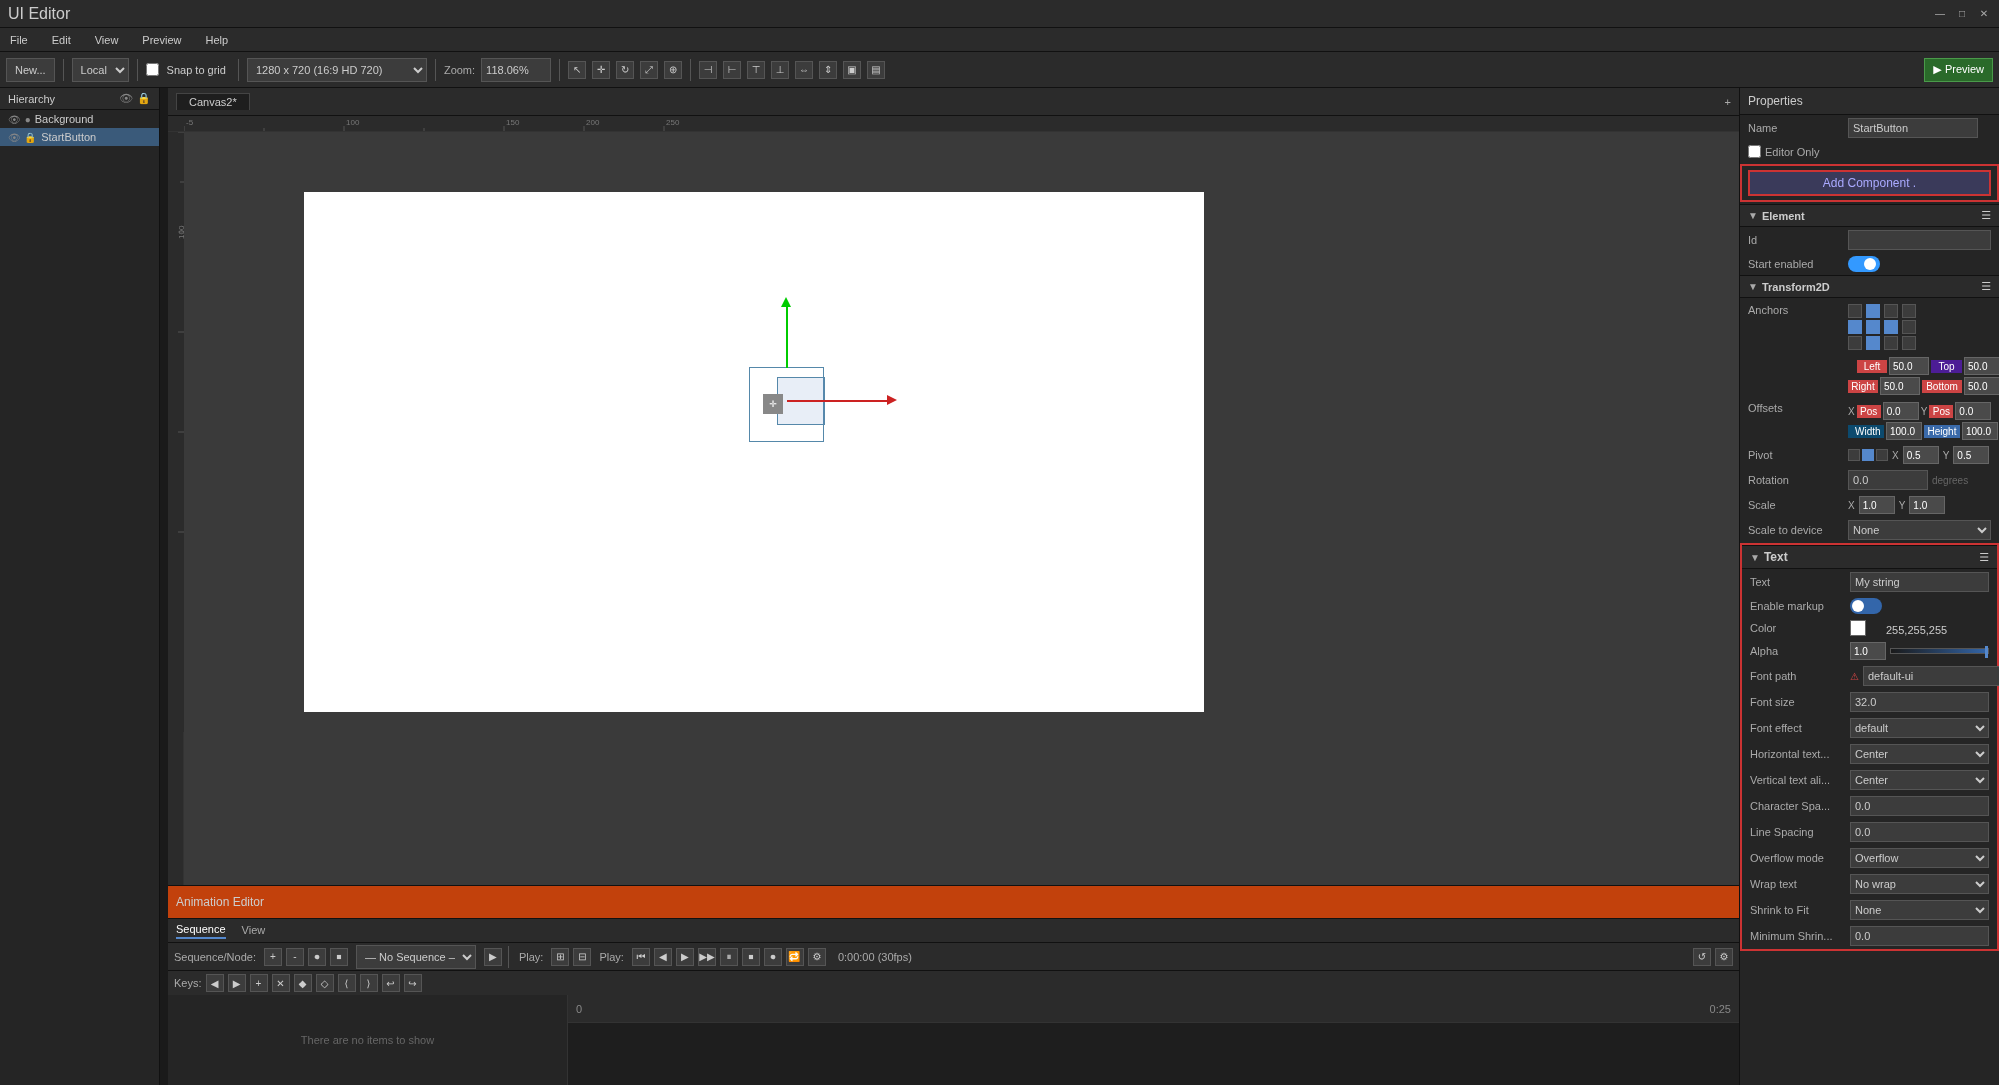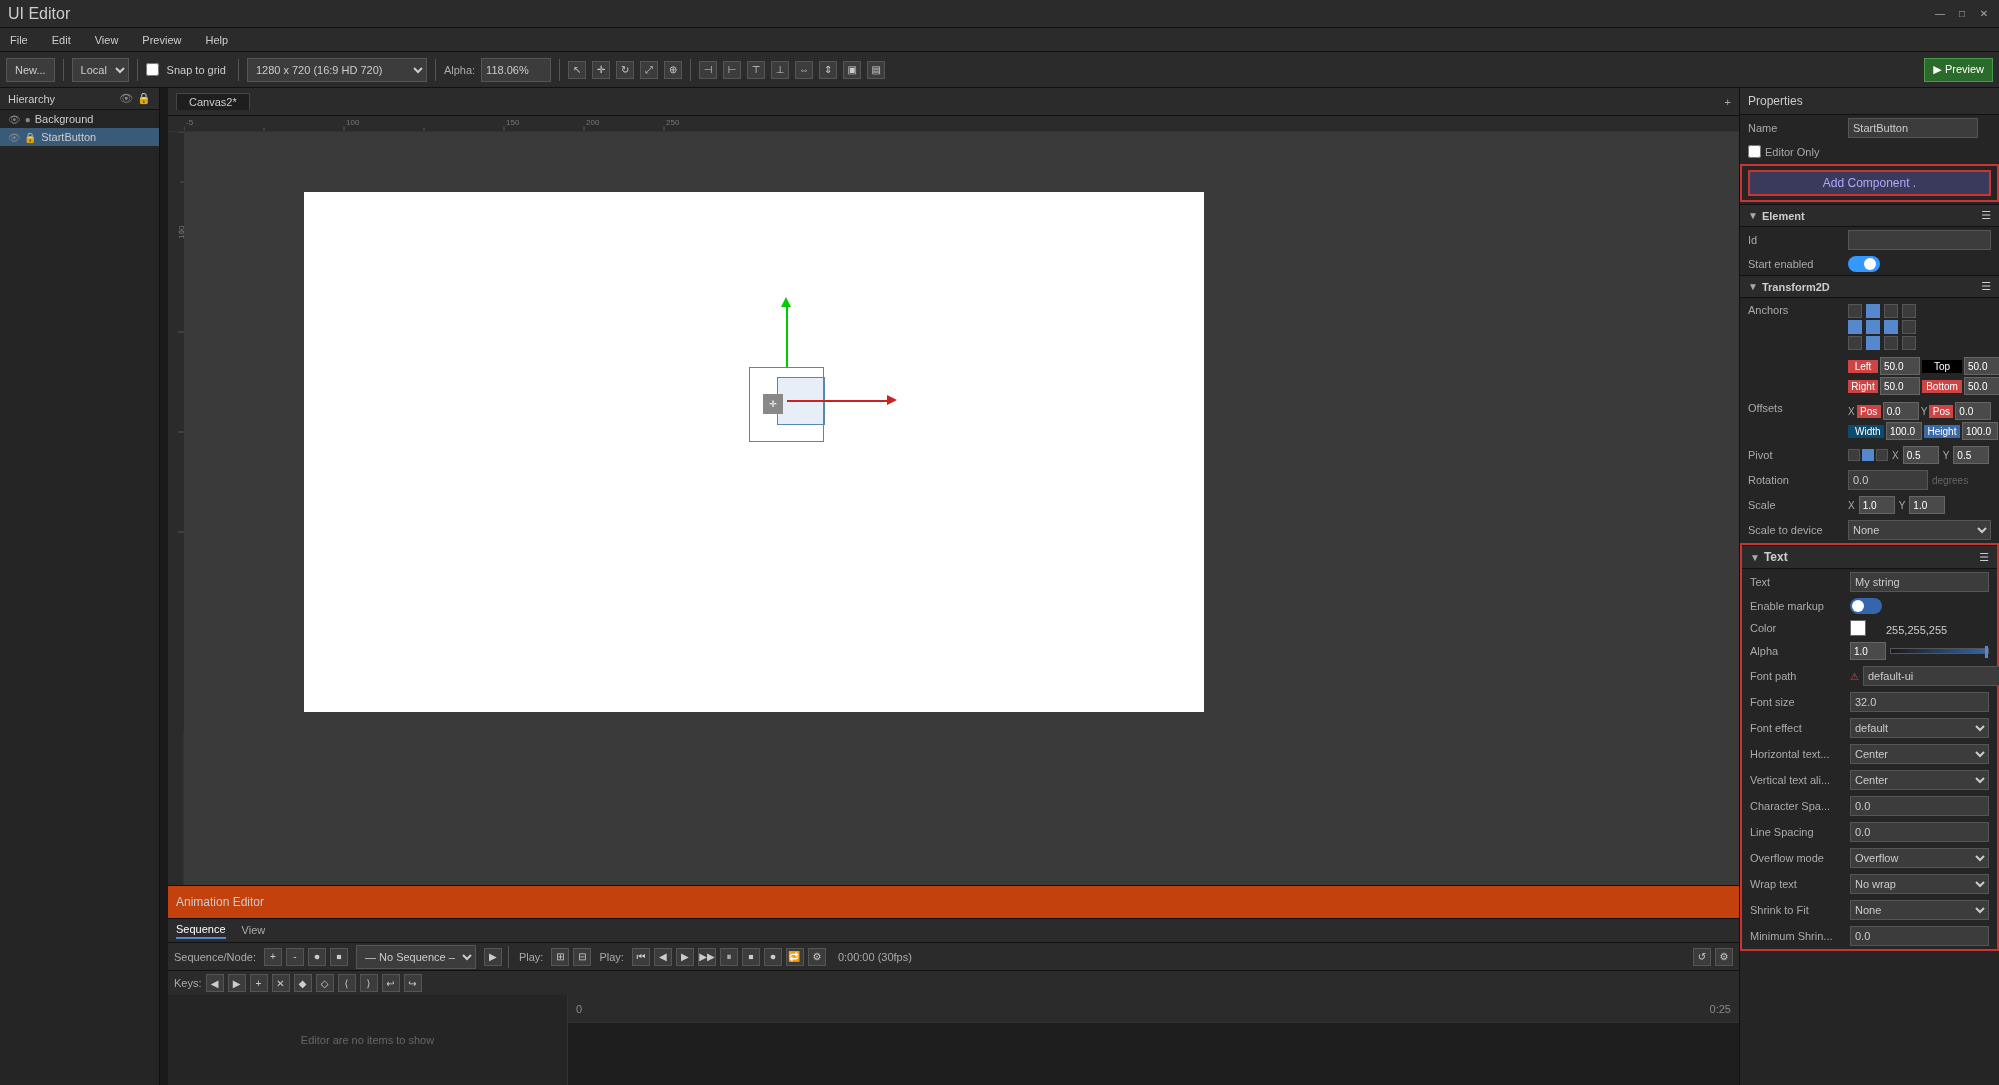--- a/index.html
+++ b/index.html
@@ -116,21 +116,21 @@
 <div id="toolbar">
   <button class="toolbar-btn">New...</button>
   <div class="toolbar-separator"></div>
   <select class="toolbar-select"><option>Local</option></select>
   <div class="toolbar-separator"></div>
   <input type="checkbox" style="margin-right: 2px;">
   <span style="color:#ccc;font-size:11px;margin-right:4px;">Snap to grid</span>
   <div class="toolbar-separator"></div>
   <select class="toolbar-select" style="width:180px;"><option>1280 x 720 (16:9 HD 720)</option></select>
   <div class="toolbar-separator"></div>
-  <span class="toolbar-label">Alpha:</span>
+  <span class="toolbar-label">Zoom:</span>
   <input type="text" class="toolbar-select" style="width: 70px;" value="118.06%">
   <div class="toolbar-separator"></div>
 
   <button class="small-btn">↖</button>
   <button class="small-btn">✛</button>
   <button class="small-btn">↻</button>
   <button class="small-btn">⤢</button>
   <button class="small-btn">⊕</button>
   <div class="toolbar-separator"></div>
   <button class="small-btn">⊣</button>
@@ -285,21 +285,21 @@
         <button class="small-btn">◆</button>
         <button class="small-btn">◇</button>
         <button class="small-btn">⟨</button>
         <button class="small-btn">⟩</button>
         <button class="small-btn">↩</button>
         <button class="small-btn">↪</button>
       </div>
 
       <div id="anim-body">
         <div id="anim-left">
-          <span>Editor are no items to show</span>
+          <span>There are no items to show</span>
         </div>
         <div id="anim-right">
           <div id="timeline-header">
             <span style="color:#888;font-size:11px;">0</span>
             <span style="color:#888;font-size:11px;">0:25</span>
           </div>
         </div>
       </div>
     </div>
 
@@ -365,21 +365,21 @@
           <div style="width:14px;height:14px;background:#3c3c3c;border:1px solid #555;"></div>
         </div>
 
         <div style="display:flex;flex-direction:column;gap:2px;">
           <div style="display:flex;justify-content:flex-end;gap:2px;">
             <div style="display:flex;align-items:center;gap:2px;">
               <span style="background:#cc4444;color:#fff;font-size:10px;padding:1px 3px;width:30px;text-align:center;">Left</span>
               <input type="text" style="background: rgb(74, 74, 74); border: 1px solid rgb(102, 102, 102); color: rgb(255, 255, 255); font-size: 10px; width: 40px; padding: 1px 3px; height: 18px;" value="50.0">
             </div>
             <div style="display:flex;align-items:center;gap:2px;">
-              <span style="background:#000000;color:#fff;font-size:10px;padding:1px 3px;width:40px;text-align:center;">Top</span>
+              <span style="background:#4c1d95;color:#fff;font-size:10px;padding:1px 3px;width:31px;text-align:center;">Top</span>
               <input type="text" style="background: rgb(74, 74, 74); border: 1px solid rgb(102, 102, 102); color: rgb(255, 255, 255); font-size: 10px; width: 40px; padding: 1px 3px; height: 18px;" value="50.0">
             </div>
           </div>
           <div style="display:flex;justify-content:flex-end;gap:2px;">
             <div style="display:flex;align-items:center;gap:2px;">
               <span style="background:#cc4444;color:#fff;font-size:10px;padding:1px 3px;width:30px;text-align:center;">Right</span>
               <input type="text" style="background: rgb(74, 74, 74); border: 1px solid rgb(102, 102, 102); color: rgb(255, 255, 255); font-size: 10px; width: 40px; padding: 1px 3px; height: 18px;" value="50.0">
             </div>
             <div style="display:flex;align-items:center;gap:2px;">
               <span style="background:#cc4444;color:#fff;font-size:10px;padding:1px 3px;width:40px;text-align:center;">Bottom</span>

